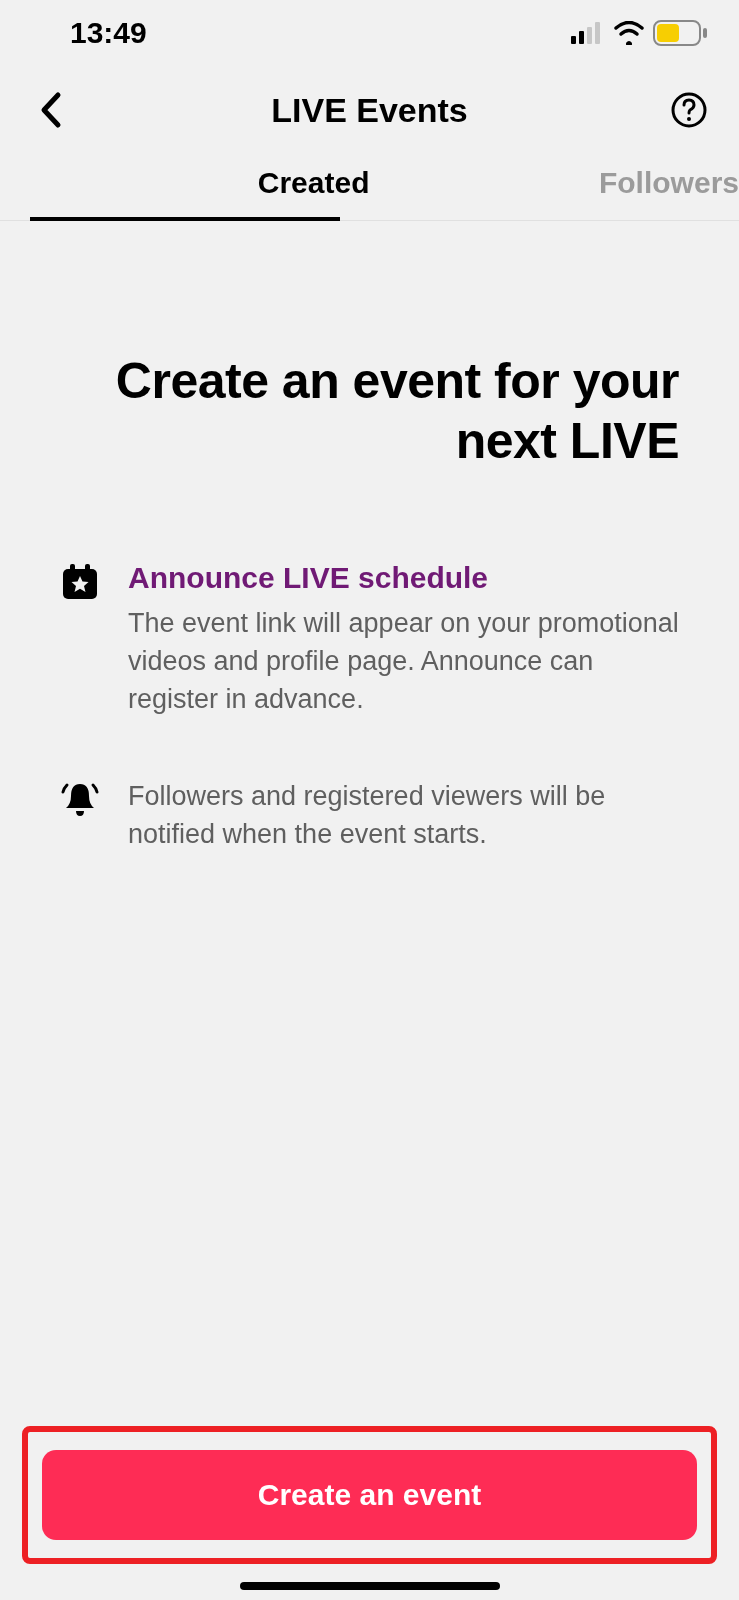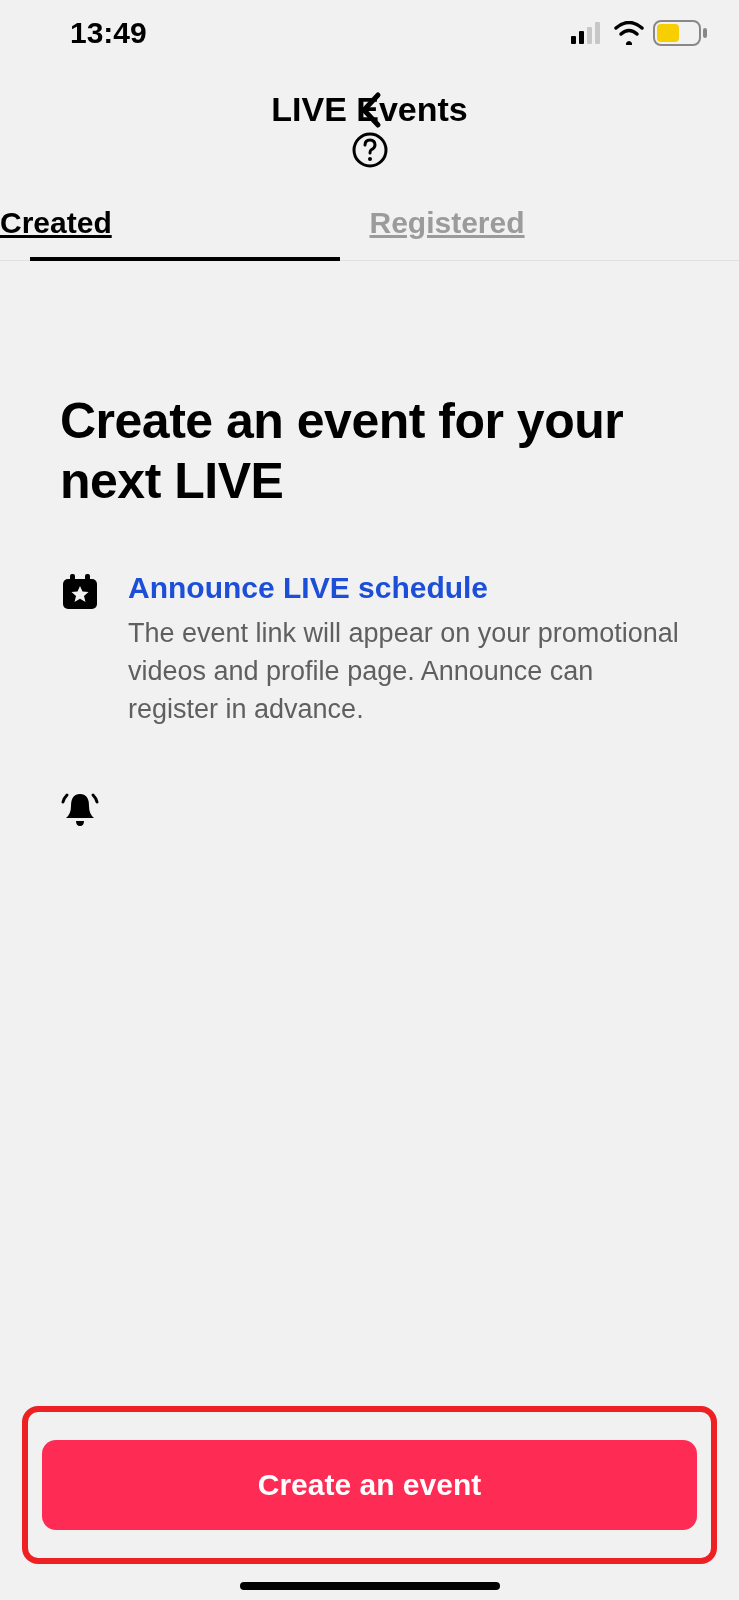--- a/index.html
+++ b/index.html
@@ -27,21 +27,20 @@
       display: flex;
       align-items: center;
       gap: 8px;
     }
     .nav-header {
       display: flex;
       align-items: center;
       justify-content: space-between;
       padding: 20px 30px;
       position: relative;
-      flex-direction: column;
     }
     .back-btn {
       width: 40px;
       height: 40px;
       display: flex;
       align-items: center;
       justify-content: center;
       cursor: pointer;
     }
     .page-title {
@@ -59,27 +58,26 @@
       align-items: center;
       justify-content: center;
       cursor: pointer;
     }
     .tabs {
       display: flex;
       border-bottom: 1px solid #e0e0e0;
     }
     .tab {
       flex: 1;
-      text-align: left;
+      text-align: right;
       padding: 16px 0 20px 0;
       font-size: 30px;
       font-weight: 600;
       cursor: pointer;
       position: relative;
-      text-decoration: underline;
     }
     .tab.active {
       color: #000;
     }
     .tab.active::after {
       content: "";
       position: absolute;
       bottom: -1px;
       left: 30px;
       right: 30px;
@@ -89,23 +87,23 @@
     .tab.inactive {
       color: #9b9b9b;
     }
     .content {
       padding: 130px 60px 0 60px;
     }
     .headline {
       font-size: 50px;
       font-weight: 800;
       color: #000;
-      text-align: left;
+      text-align: right;
       line-height: 1.2;
-      margin-bottom: 60px;
+      margin-bottom: 90px;
       letter-spacing: -0.5px;
     }
     .feature {
       display: flex;
       gap: 28px;
       margin-bottom: 60px;
     }
     .feature-icon {
       flex-shrink: 0;
       width: 40px;
@@ -114,38 +112,38 @@
       align-items: flex-start;
       justify-content: center;
       margin-top: 2px;
     }
     .feature-text {
       flex: 1;
     }
     .feature-title {
       font-size: 30px;
       font-weight: 700;
-      color: #1d4ed8;
+      color: #701a75;
       margin-bottom: 10px;
     }
     .feature-desc {
       font-size: 27px;
       color: #5f5f5f;
       line-height: 1.4;
     }
     .footer {
       position: absolute;
       bottom: 36px;
       left: 22px;
       right: 22px;
     }
     .highlight-box {
       border: 6px solid #ed2024;
-      padding: 28px 14px;
-      border-radius: 16px;
+      padding: 18px 14px;
+      border-radius: 8px;
     }
     .create-btn {
       width: 100%;
       background: #fe2c55;
       color: #fff;
       font-size: 30px;
       font-weight: 600;
       border: none;
       border-radius: 14px;
       padding: 28px 0;
@@ -198,21 +196,21 @@
     <svg width="38" height="38" viewBox="0 0 38 38">
       <circle cx="19" cy="19" r="16" stroke="#000" stroke-width="3" fill="none"></circle>
       <path d="M14 14 q0 -5 5 -5 q5 0 5 5 q0 3 -4 5 q-1 1 -1 3" stroke="#000" stroke-width="3" fill="none" stroke-linecap="round"></path>
       <circle cx="19" cy="28" r="2" fill="#000"></circle>
     </svg>
   </div>
 </div>
 
 <div class="tabs">
   <div class="tab active">Created</div>
-  <div class="tab inactive">Registered</div>
+  <div class="tab inactive">Followers</div>
 </div>
 
 <div class="content">
   <h1 class="headline">Create an event for your next LIVE</h1>
 
   <div class="feature">
     <div class="feature-icon">
       <svg width="38" height="38" viewBox="0 0 38 38">
         <rect x="2" y="6" width="34" height="30" rx="5" fill="#000"></rect>
         <rect x="9" y="1" width="5" height="10" rx="2" fill="#000"></rect>
@@ -229,20 +227,21 @@
   <div class="feature">
     <div class="feature-icon">
       <svg width="40" height="40" viewBox="0 0 40 40">
         <path d="M20 4 Q11 4 11 16 Q11 24 6 28 L34 28 Q29 24 29 16 Q29 4 20 4 Z" fill="#000"></path>
         <path d="M16 31 Q16 36 20 36 Q24 36 24 31 Z" fill="#000"></path>
         <path d="M7 5 Q4 8 3 12" stroke="#000" stroke-width="3" fill="none" stroke-linecap="round"></path>
         <path d="M33 5 Q36 8 37 12" stroke="#000" stroke-width="3" fill="none" stroke-linecap="round"></path>
       </svg>
     </div>
     <div class="feature-text">
+      <div class="feature-desc">Followers and registered viewers will be notified when the event starts.</div>
     </div>
   </div>
 </div>
 
 <div class="footer">
   <div class="highlight-box">
     <button class="create-btn">Create an event</button>
   </div>
 </div>
 

